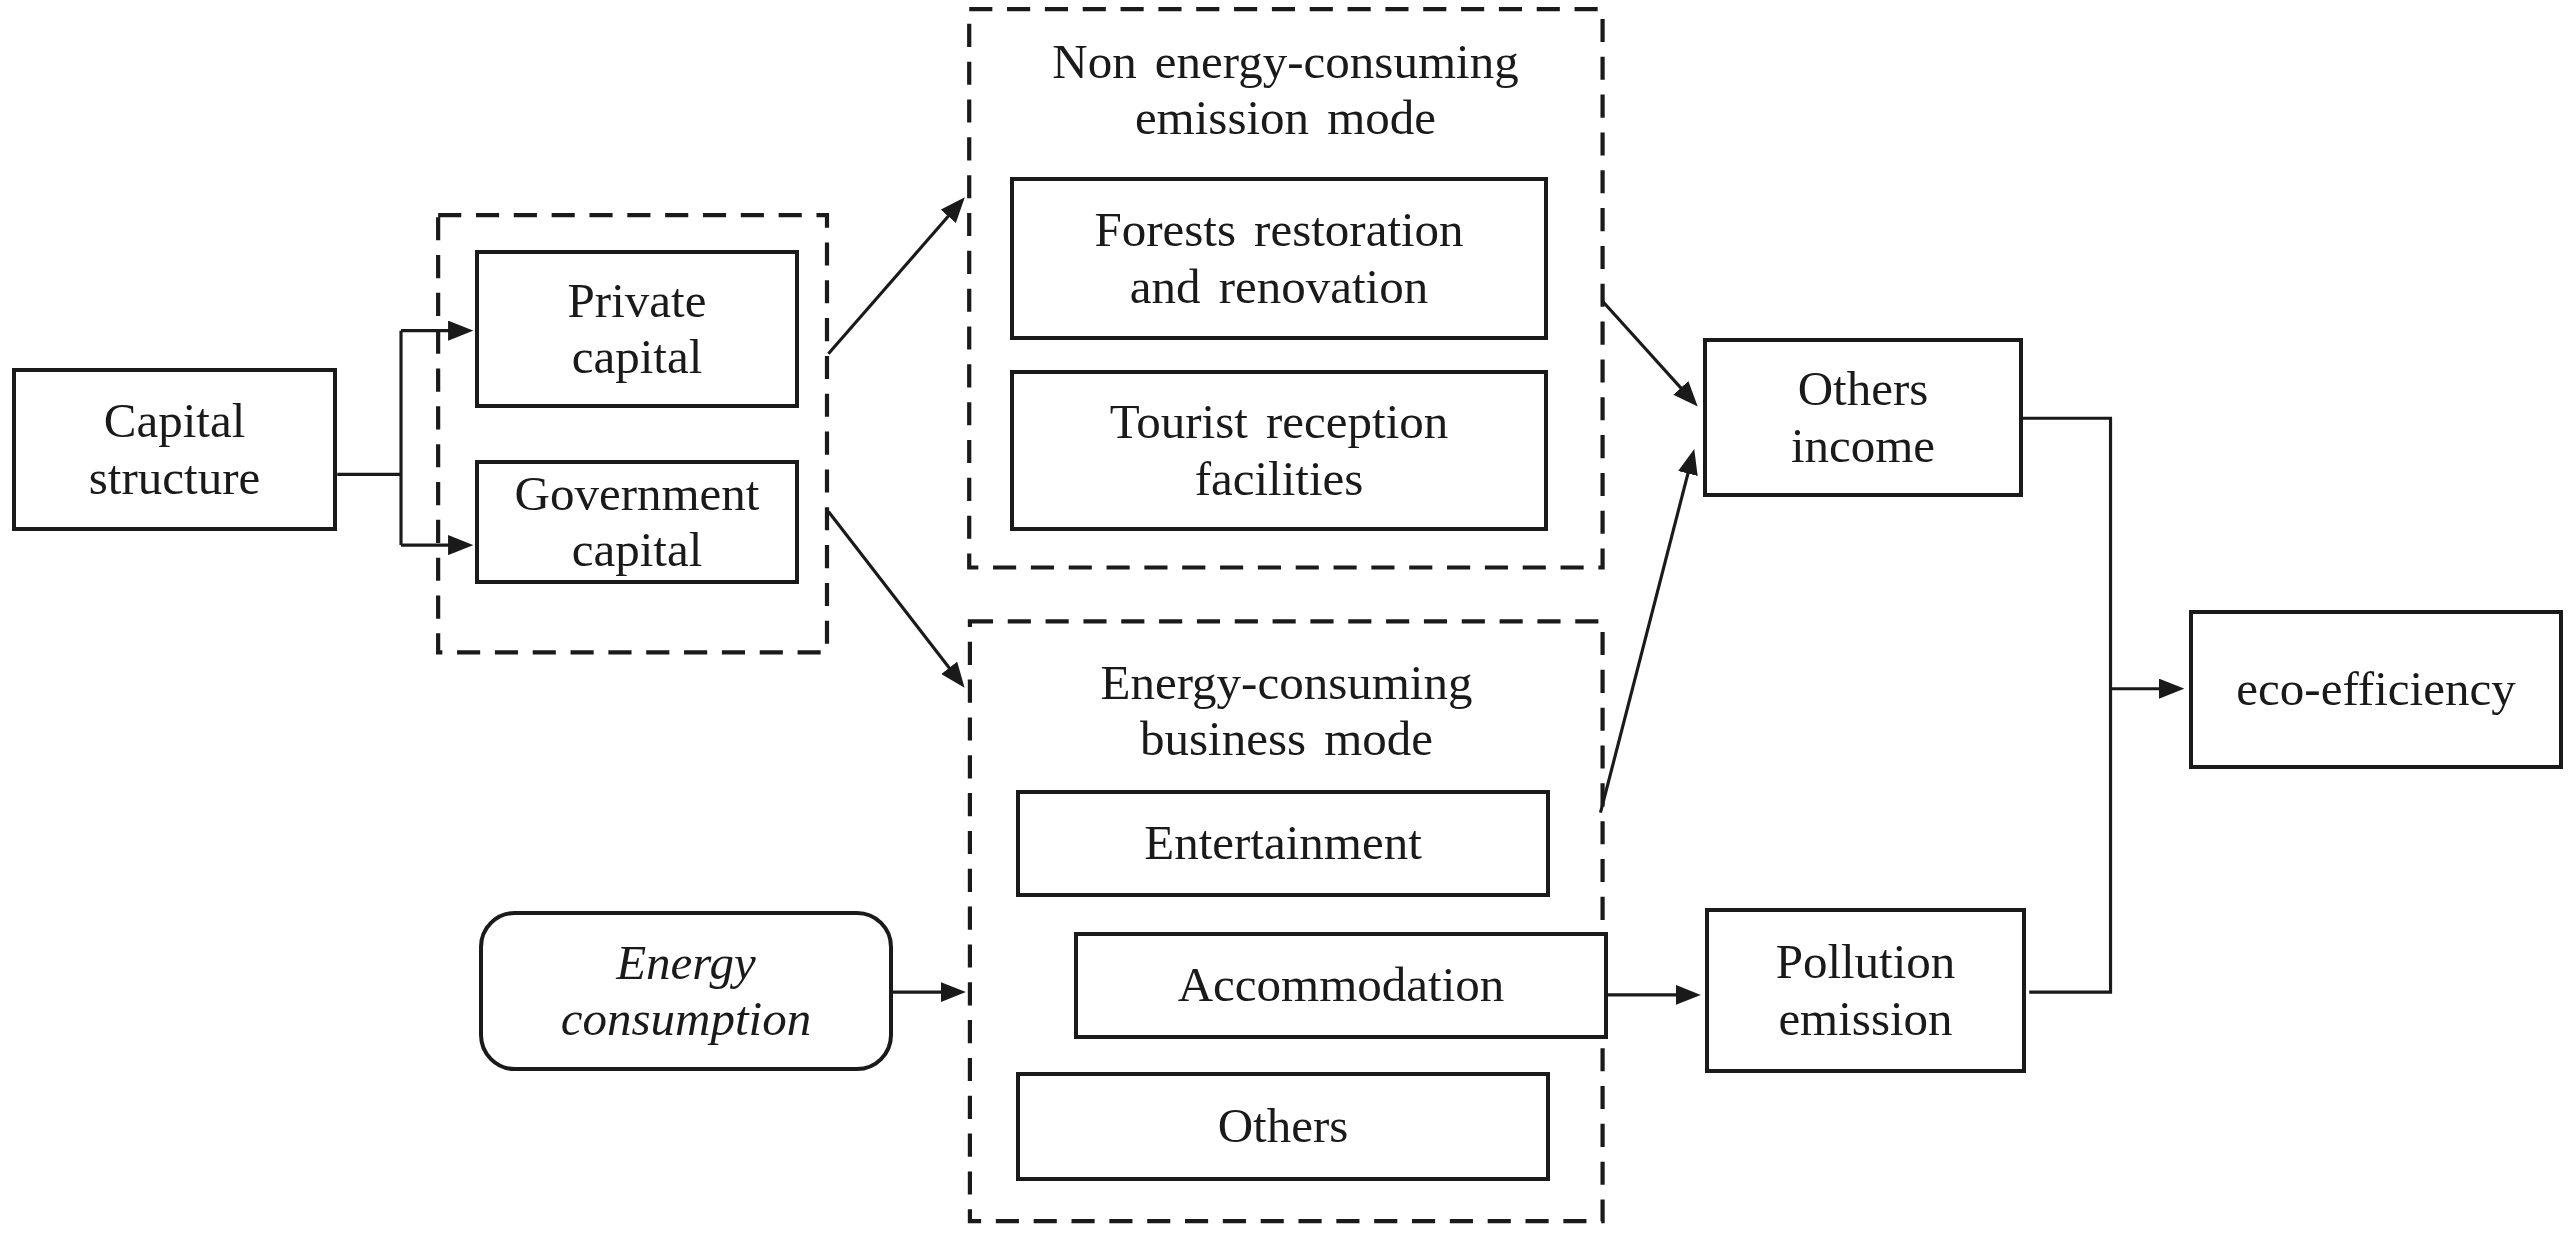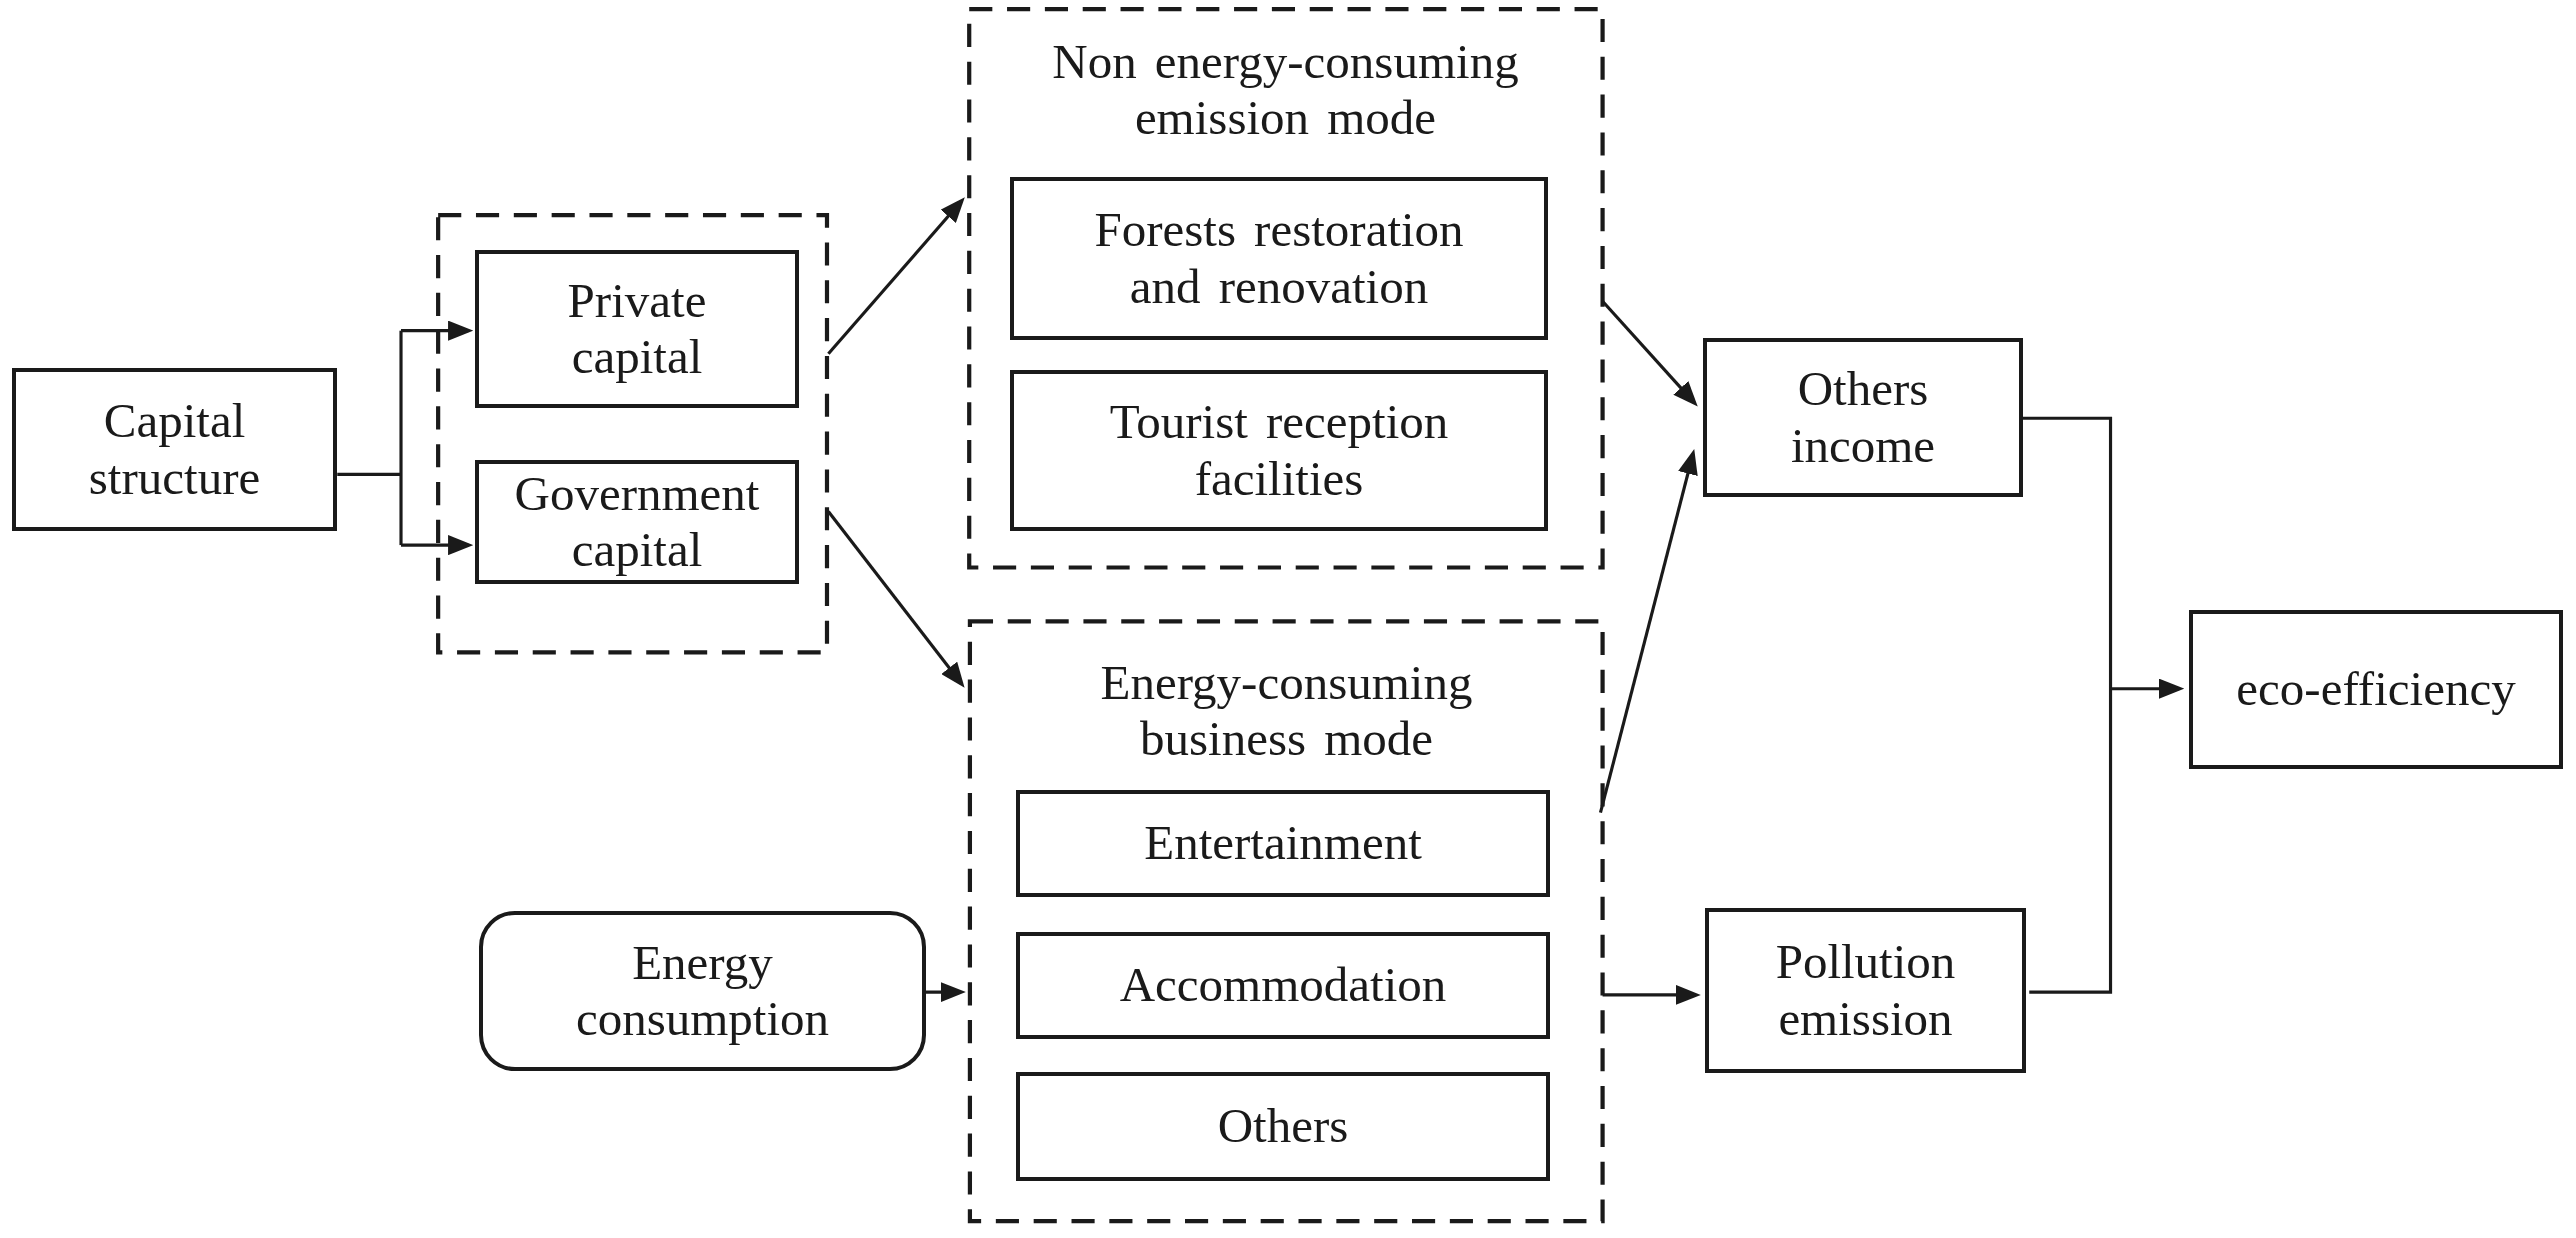--- a/index.html
+++ b/index.html
@@ -98,29 +98,29 @@
 
   <div class="node" style="left:1010px;top:370px;width:538px;height:161px;">
     <span class="lbl">Tourist reception
 facilities</span>
   </div>
 
   <div class="node" style="left:1016px;top:790px;width:534px;height:107px;">
     <span class="lbl">Entertainment</span>
   </div>
 
-  <div class="node" style="left:1016px;top:932px;width:534px;height:107px;">
+  <div class="node" style="left:1074px;top:932px;width:534px;height:107px;">
     <span class="lbl">Accommodation</span>
   </div>
 
   <div class="node" style="left:1016px;top:1072px;width:534px;height:109px;">
     <span class="lbl">Others</span>
   </div>
 
-  <div class="node rounded" style="left:479px;top:911px;width:447px;height:160px;">
+  <div class="node rounded" style="left:479px;top:911px;width:414px;height:160px;font-style:italic;">
     <span class="lbl">Energy
 consumption</span>
   </div>
 
   <div class="node" style="left:1703px;top:338px;width:320px;height:159px;">
     <span class="lbl">Others
 income</span>
   </div>
 
   <div class="node" style="left:1705px;top:908px;width:321px;height:165px;">

